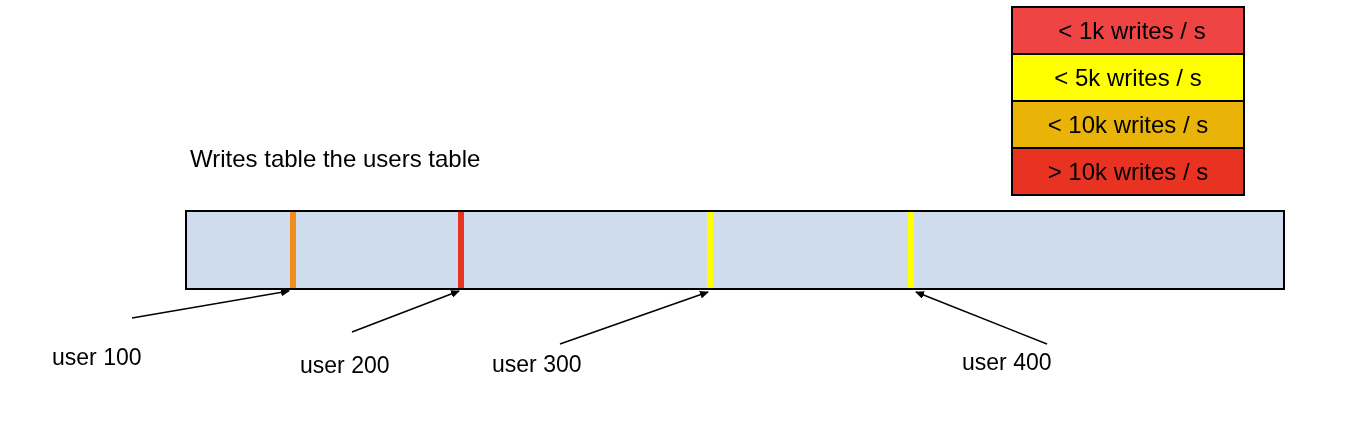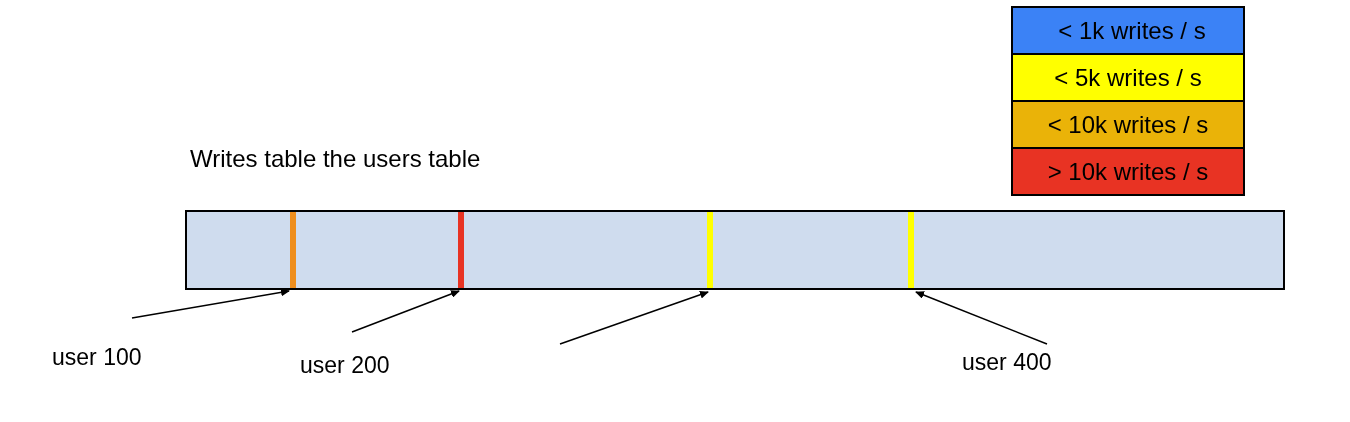--- a/index.html
+++ b/index.html
@@ -83,35 +83,36 @@
 
   <div class="table-bar" style="background: rgb(207, 220, 238); border-color: rgb(0, 0, 0);">
       <div class="marker" style="left: 103px; background: rgb(239, 142, 29);"></div>
       <div class="marker" style="left: 271px; background: rgb(232, 51, 35);"></div>
       <div class="marker" style="left: 520px; background: rgb(255, 255, 0);"></div>
       <div class="marker" style="left: 721px; background: rgb(255, 255, 0);"></div>
     </div>
 
   <div class="user-label" style="left: 52px; top: 344px;">user 100</div>
     <div class="user-label" style="left: 272px; top: 352px; margin-left: 28px;">user 200</div>
+    <div class="user-label" style="left: 492px; top: 351px;">user 300</div>
     <div class="user-label" style="left: 962px; top: 349px;">user 400</div>
     <svg id="arrows" viewBox="0 0 1350 422" xmlns="http://www.w3.org/2000/svg">
     <defs>
       <marker id="ah" markerWidth="10" markerHeight="8" refX="8" refY="4" orient="auto" markerUnits="userSpaceOnUse">
         <path d="M0,0 L9,4 L0,8 z" fill="#000000"></path>
       </marker>
     </defs>
   <line x1="132" y1="318" x2="289" y2="291" stroke="#000000" stroke-width="1.5" marker-end="url(#ah)"></line>
       <line x1="352" y1="332" x2="459" y2="291" stroke="#000000" stroke-width="1.5" marker-end="url(#ah)"></line>
       <line x1="560" y1="344" x2="708" y2="292" stroke="#000000" stroke-width="1.5" marker-end="url(#ah)"></line>
       <line x1="1047" y1="344" x2="916" y2="292" stroke="#000000" stroke-width="1.5" marker-end="url(#ah)"></line>
     </svg>
 
   <div class="legend">
-      <div class="legend-row" style="background: #3b82f6; padding-left: 8px;">
+      <div class="legend-row" style="background: #ef4444; padding-left: 8px;">
         <span>&lt; 1k writes / s</span>
       </div>
       <div class="legend-row" style="background: rgb(255, 255, 0); justify-content: center;">
         <span>&lt; 5k writes / s</span>
       </div>
       <div class="legend-row" style="background: #eab308;">
         <span>&lt; 10k writes / s</span>
       </div>
       <div class="legend-row" style="background: rgb(232, 51, 35); text-align: right;">
         <span>&gt; 10k writes / s</span>

